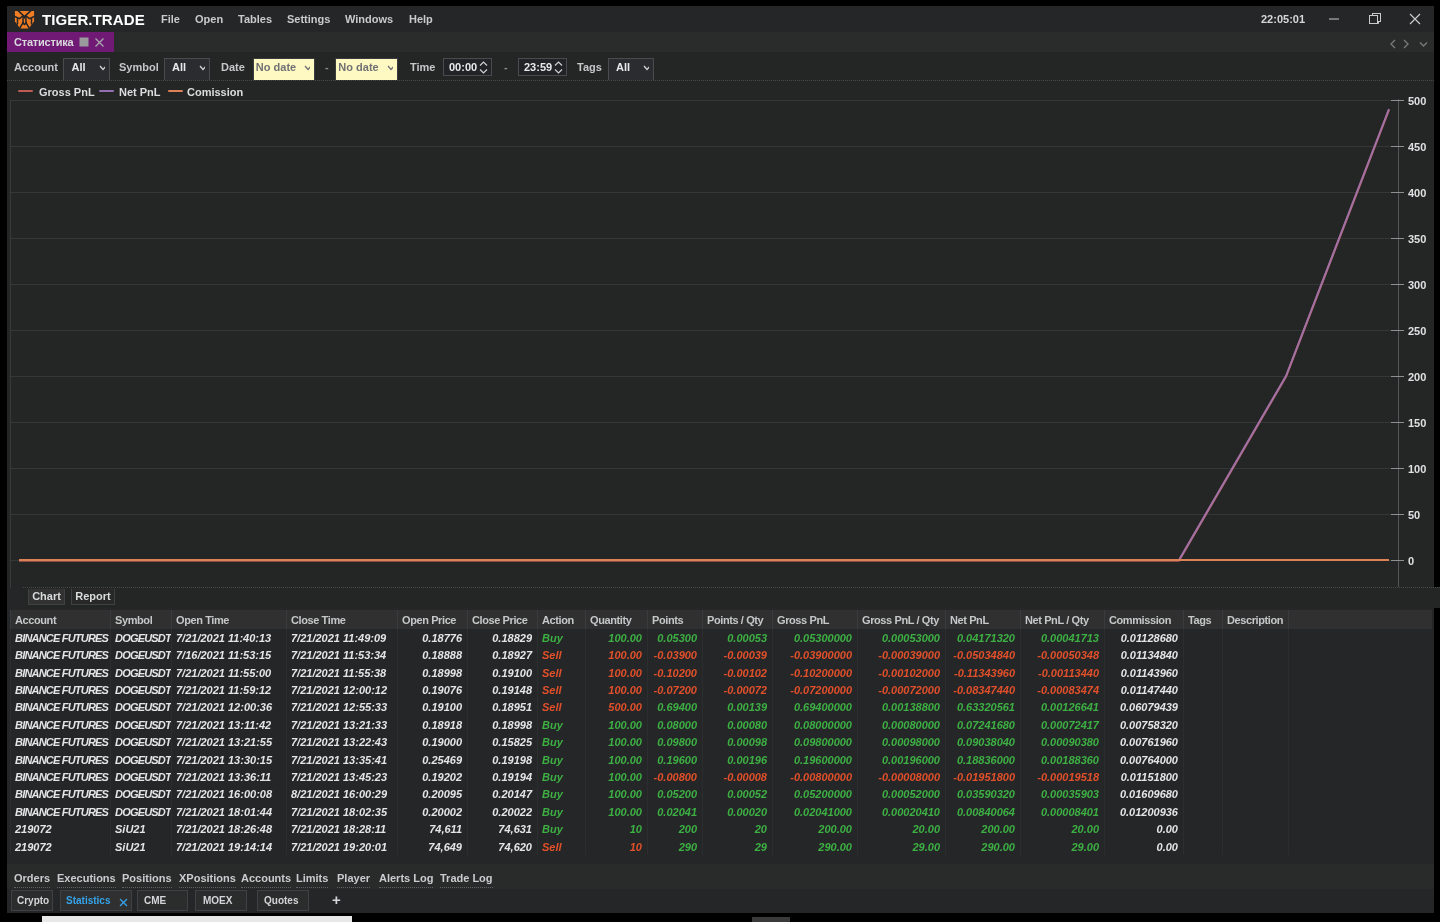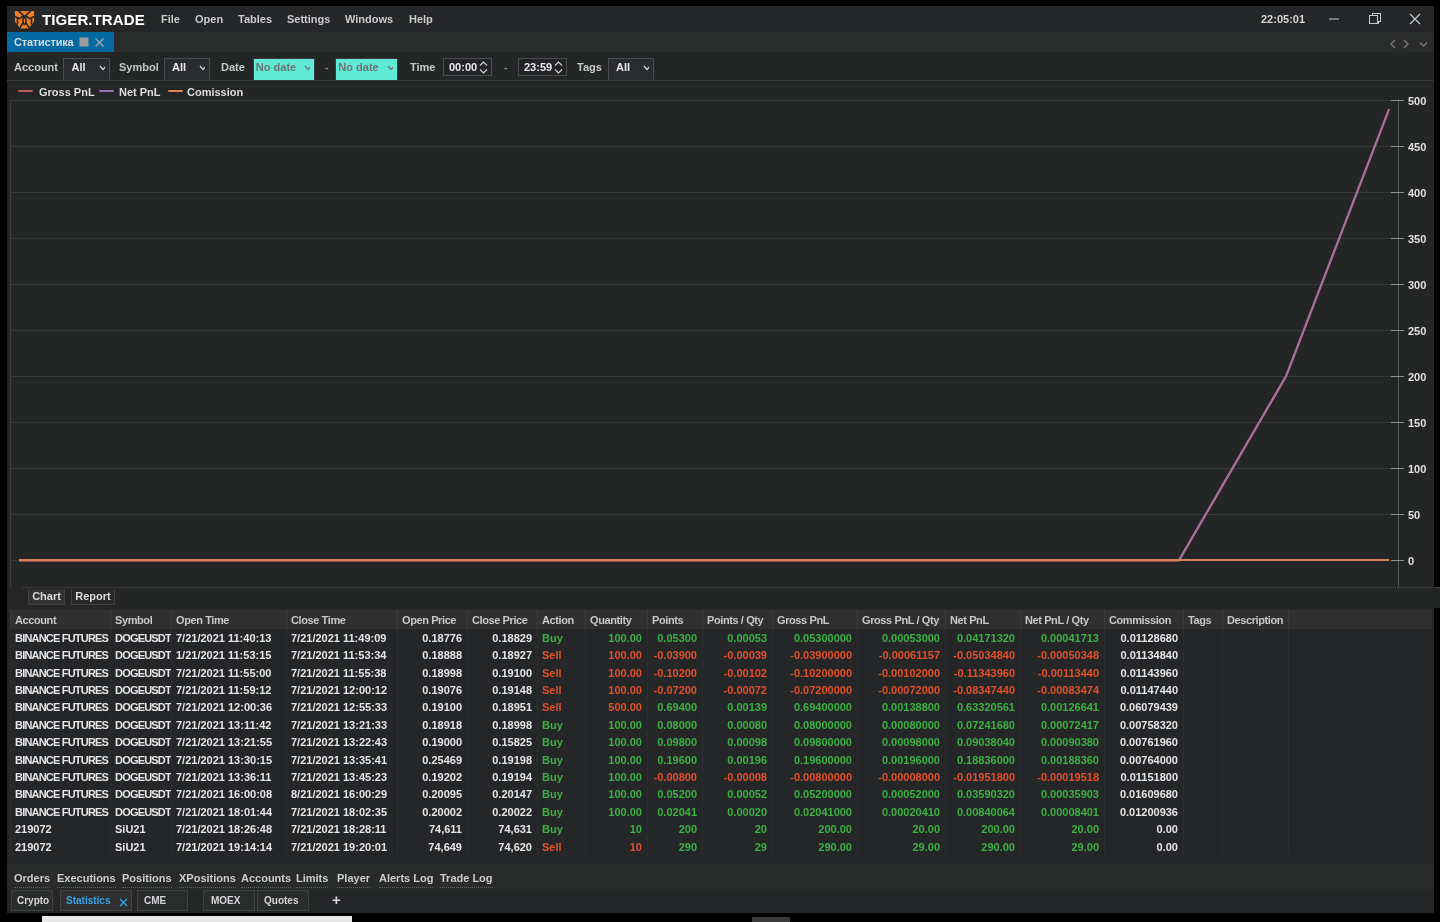--- a/index.html
+++ b/index.html
@@ -13,30 +13,30 @@
   #titlebar { position:absolute; left:0; top:0; width:100%; height:26px; background:#252627; }
   #logo { position:absolute; left:7px; top:4px; }
   #brand { position:absolute; left:35px; top:5px; font-size:15px; font-weight:bold;
     color:#fff; letter-spacing:0.1px; }
   .menuitem { position:absolute; top:7px; font-size:11px; font-weight:bold; color:#c9cacc; }
   #clock { position:absolute; left:1254px; top:7px; font-size:11px; font-weight:bold; color:#d6d7d9; }
   .winbtn { position:absolute; top:0; height:26px; color:#c9cacc; }
 
   
   #doctabs { position:absolute; left:0; top:26px; width:100%; height:20px; background:#2a2b2b; }
-  #stattab { position:absolute; left:0; top:0; width:107px; height:20px; background:#0369a1; }
+  #stattab { position:absolute; left:0; top:0; width:107px; height:20px; background:#701a75; }
   #stattab span.t { position:absolute; left:7px; top:4px; font-size:11px; font-weight:bold; color:#d9dadc; letter-spacing:-0.2px; }
 
   
   #filterbar { position:absolute; left:0; top:46px; width:100%; height:28px; background:#242525; }
   .flabel { position:absolute; top:9px; font-size:11px; font-weight:bold; color:#c5c7c9; }
   .dd { position:absolute; top:6px; height:30px; background:#2b2c2f; border:1px solid #4a4b4e;
         font-size:11px; font-weight:bold; color:#e8e9eb; }
   .dd .v { position:absolute; left:0; right:16px; top:2px; text-align:center; }
-  .dd.dim { border-color:#3a3b3e; background:#5eead4; color:#707174; }
+  .dd.dim { border-color:#3a3b3e; background:#fef9c3; color:#707174; }
   .chev { position:absolute; right:4px; top:6px; width:6px; height:6px; }
   .spin { position:absolute; top:6px; height:18px; background:#222326; border:1px solid #4a4b4e;
         font-size:11px; font-weight:bold; color:#e8e9eb; }
 
   
   #chartpanel { position:absolute; left:0; top:74px; width:100%; height:507px;
      background:#242525; border-top:1px dotted #47484b; }
   .legseg { position:absolute; top:9px; width:15px; height:2px; border-radius:1px; }
   .leglab { position:absolute; top:5px; font-size:11px; font-weight:bold; color:#dcddde; }
 
@@ -49,21 +49,21 @@
   #tbl { position:absolute; left:3px; top:604px; width:1424px; }
   table { border-collapse:collapse; table-layout:fixed; width:1421px; }
   th { background:#2f302f; font-size:11px; font-weight:bold; color:#c6c7c9; text-align:left;
        height:19px; padding:0 0 0 4px; border-left:1px solid #3a3b3e; white-space:nowrap; letter-spacing:-0.4px; overflow:hidden; }
   td { font-size:11px; font-weight:bold; color:#e4e5e7; height:17.42px; padding:0 5px 0 4px;
        border-left:1px solid rgba(255,255,255,0.035); white-space:nowrap; overflow:hidden; }
   tr.r td { }
   td.n { text-align:right; }
   td.c1 { letter-spacing:-0.8px; padding-right:1px; }
   .g { color:#3db044; }
-  .r { color:#e1502b; }
+  .r { color:#e1502b;font-style:italic; }
 
   
   #linksbar { position:absolute; left:0; top:858px; width:100%; height:25px; background:#292a2a; }
   .blink { position:absolute; top:8px; font-size:11px; font-weight:bold; color:#cbcccf;
      border-bottom:1px dotted #606165; padding-bottom:3px; }
   #bottabs { position:absolute; left:0; top:883px; width:100%; height:24px; background:#252627; }
   .btab { position:absolute; top:1px; height:21px; background:#2b2c2c; border:1px solid #404144;
      font-size:10px; font-weight:bold; color:#d4d5d8; }
   .btab span { position:absolute; left:5px; top:4px; }
 </style>
@@ -300,30 +300,30 @@
             <td class="n g">0.04171320</td>
         <td class="n g">0.00041713</td>
             <td class="n">0.01128680</td>
             <td></td>
             <td></td>
             <td></td>
       </tr>
       <tr class="r">
         <td class="c1">BINANCE FUTURES</td>
             <td class="c1">DOGEUSDT</td>
-            <td>1/21/2021 11:53:15</td>
+            <td>7/16/2021 11:53:15</td>
             <td>7/21/2021 11:53:34</td>
         <td class="n">0.18888</td>
             <td class="n">0.18927</td>
             <td class="r">Sell</td>
         <td class="n r">100.00</td>
             <td class="n r">-0.03900</td>
             <td class="n r">-0.00039</td>
         <td class="n r">-0.03900000</td>
-            <td class="n r">-0.00061157</td>
+            <td class="n r">-0.00039000</td>
             <td class="n r">-0.05034840</td>
         <td class="n r">-0.00050348</td>
             <td class="n">0.01134840</td>
             <td></td>
             <td></td>
             <td></td>
       </tr>
       <tr class="r">
         <td class="c1">BINANCE FUTURES</td>
             <td class="c1">DOGEUSDT</td>
@@ -566,21 +566,21 @@
       </div>
     <div class="btab" style="left:53px;width:72px;background:#2f302f">
         <span style="color:#35a3e9">Statistics</span>
       <svg style="position:absolute;left:58px;top:7px" width="9" height="9">
           <path d="M1,1 L8,8 M8,1 L1,8" stroke="#35a3e9" stroke-width="1.3"></path>
         </svg>
     </div>
     <div class="btab" style="left:130px;width:51px">
         <span style="left:6px">CME</span>
       </div>
-    <div class="btab" style="left:196px;width:52px">
+    <div class="btab" style="left:188px;width:52px">
         <span style="left:7px">MOEX</span>
       </div>
     <div class="btab" style="left:250px;width:52px">
         <span style="left:6px">Quotes</span>
       </div>
     <div style="position:absolute;left:325px;top:2px;font-size:15px;font-weight:bold;color:#d4d5d8">+</div>
   </div>
 </div>
 
 <div class="abs" style="left:42px;top:916px;width:310px;height:6px;background:#e8e8e8"></div>

